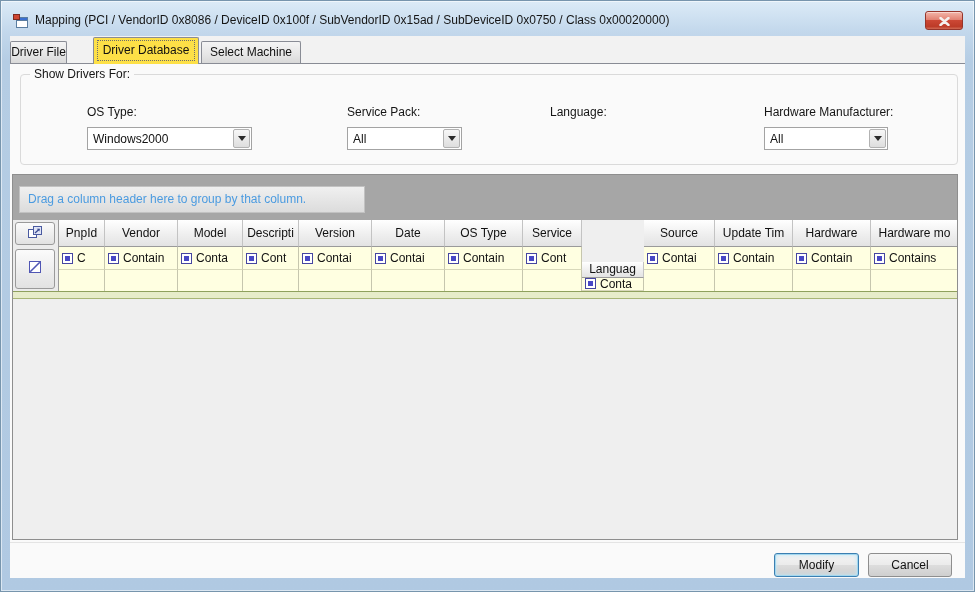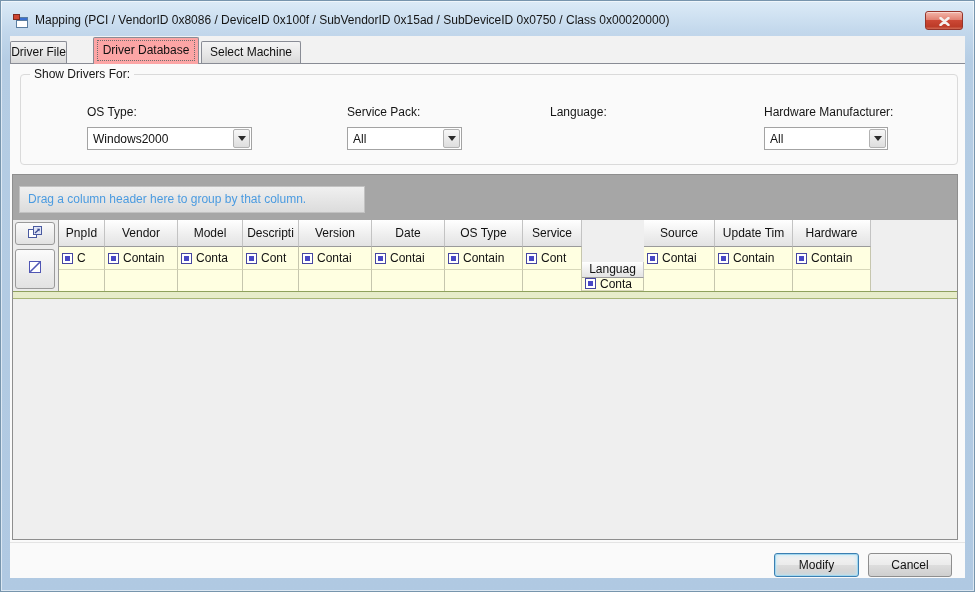--- a/index.html
+++ b/index.html
@@ -16,21 +16,21 @@
     display:flex;align-items:center;justify-content:center;box-shadow:inset 0 1px 0 rgba(255,255,255,.45);}
   
   .client{position:absolute;left:9px;right:9px;top:35px;bottom:13px;background:#f2f2f2;}
   .tabstrip{position:absolute;top:0;left:0;right:0;height:27px;}
   .tab{position:absolute;bottom:0;height:22px;border:1px solid #898c95;border-bottom:none;border-radius:2px 2px 0 0;
     background:linear-gradient(180deg,#f4f4f4,#e6e6e6 60%,#d9d9d9);font-size:12px;color:#111;
     text-align:center;line-height:21px;z-index:1;cursor:default;}
   .tab.t1{left:0;width:57px;}
   .tab.t2{left:83px;width:106px;}
   .tab.t3{left:191px;width:100px;}
-  .tab.active{bottom:-1px;height:27px;background:#fca5a5;z-index:3;line-height:24px;padding-left:44px;}
+  .tab.active{bottom:-1px;height:27px;background:#fde047;z-index:3;line-height:24px;padding-left:44px;}
   .tab-focus{position:absolute;inset:2px 3px 3px 3px;border:1px dotted #6e6e6e;line-height:19px;}
   .tabpage{position:absolute;top:27px;left:0;right:0;bottom:0;background:#fafafa;border-top:1px solid #898c95;z-index:2;}
   
   .groupbox{position:absolute;left:10px;top:10px;width:938px;height:91px;border:1px solid #dadada;border-radius:4px;}
   .gb-label{position:absolute;left:9px;top:-8px;background:#fafafa;padding:0 4px;font-size:12px;color:#151515;}
   .field-label{position:absolute;top:41px;font-size:12px;color:#151515;white-space:nowrap;}
   .combo{position:absolute;top:63px;height:23px;background:#ffffff;border:1px solid #a3a3a3;cursor:default;}
   .combo-value{position:absolute;left:5px;top:4px;font-size:12px;color:#111;white-space:nowrap;}
   .combo-btn{position:absolute;right:1px;top:1px;bottom:1px;width:17px;border:1px solid #b2b2b2;border-radius:2px;
     background:linear-gradient(180deg,#f7f7f7,#dedede);display:flex;align-items:center;justify-content:center;}
@@ -265,20 +265,30 @@
               <div class="gcol" style="width: 78px;">
                 <div class="hcell">Hardware</div>
                 <div class="fcell">
                   <span class="ficon">
                     <span class="ficon-in"></span>
                   </span>
                   <span>Contain</span>
                 </div>
                 <div class="ecell"></div>
               </div>
+              <div class="gcol" style="width: 88px;">
+                <div class="hcell">Hardware mo</div>
+                <div class="fcell">
+                  <span class="ficon">
+                    <span class="ficon-in"></span>
+                  </span>
+                  <span>Contains</span>
+                </div>
+                <div class="ecell"></div>
+              </div>
             </div>
         </div>
         <div class="filter-band"></div>
         <div class="grid-body"></div>
       </div>
 
       <div class="footer-line"></div>
       <div class="btn modify">Modify</div>
       <div class="btn cancel">Cancel</div>
 

